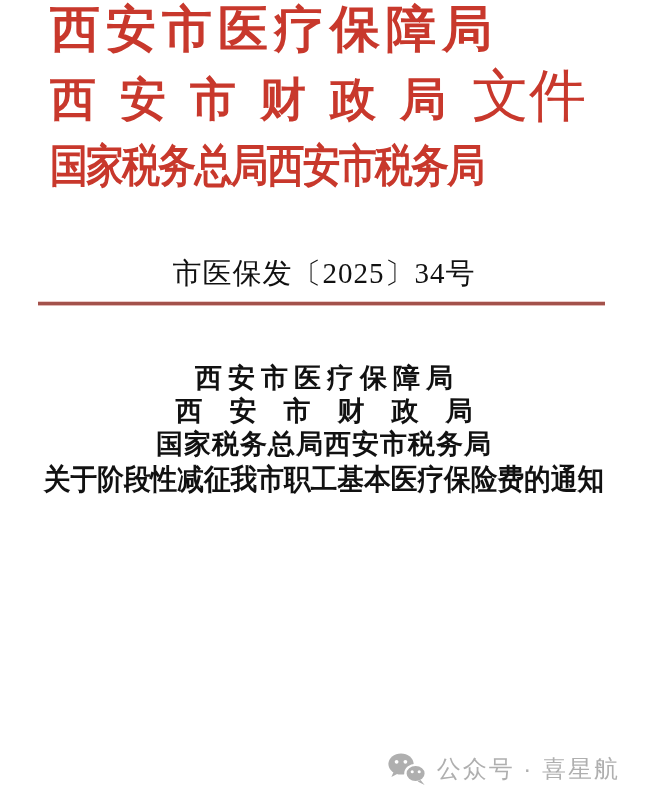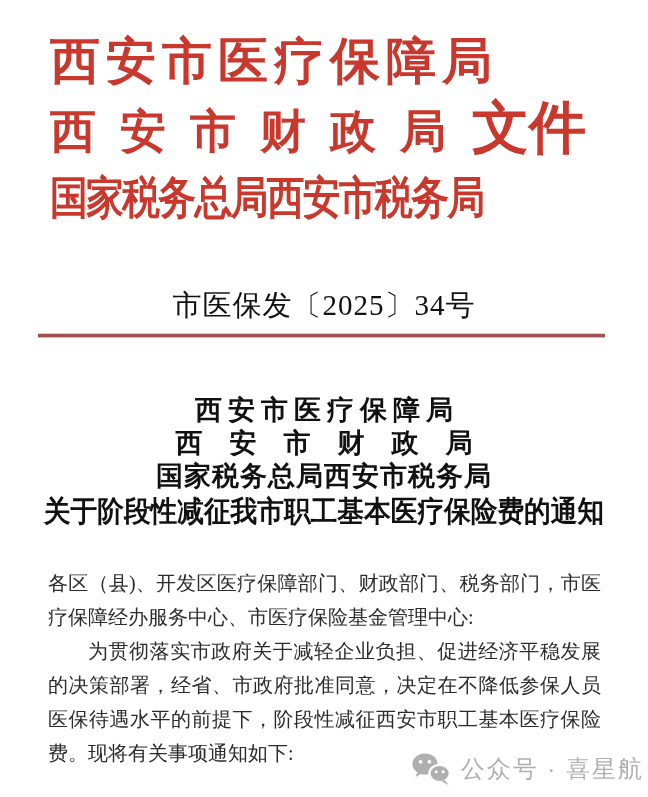--- a/index.html
+++ b/index.html
@@ -9,21 +9,21 @@
     --body-ink:#2b2b2b;
     --wm:#afafaf;
   }
   *{margin:0;padding:0;box-sizing:border-box;}
   html,body{background:#fff;}
   body{
     width:648px;height:797px;
     font-family:"Liberation Serif","DejaVu Serif",serif;
     position:relative;overflow:hidden;
   }
-  .page{width:648px;height:797px;padding-top:32px;position:relative;}
+  .page{width:648px;height:797px;position:relative;}
 
   
   .lh1{
     margin-left:50px;
     color:var(--red);
     font-size:50px;line-height:58px;
     font-weight:600;
     letter-spacing:6px;
     white-space:nowrap;
   }
@@ -32,21 +32,21 @@
     display:flex;align-items:baseline;
     line-height:56px;white-space:nowrap;
   }
   .lh2-agency{
     color:var(--red);
     font-size:46px;font-weight:600;
     letter-spacing:24px;
   }
   .lh2-suffix{
     color:var(--red);
-    font-size:57px;font-weight:bold;
+    font-size:57px;font-weight:normal;
     letter-spacing:0px;margin-left:2px;
   }
   .lh3{
     margin-left:50px;margin-top:14px;
     color:var(--red);
     font-size:45px;line-height:48px;
     font-weight:bold;
     letter-spacing:-2px;
     transform:scaleX(0.84);
     transform-origin:left center;
@@ -90,21 +90,21 @@
   .bline.fill{
     white-space:normal;
     text-align:justify;
     text-align-last:justify;
   }
   .bline.indent{text-indent:2em;}
 
   
   .watermark{
     position:absolute;
-    right:4px;top:752px;
+    right:28px;top:752px;
     display:flex;align-items:center;gap:10px;
     color:var(--wm);
     justify-content:flex-end;
   }
   .wm-icon{width:40px;height:34px;flex:0 0 auto;}
   .wm-label{
     font-family:"Liberation Sans","DejaVu Sans",sans-serif;
     font-size:24px;line-height:34px;
     letter-spacing:2px;
     white-space:nowrap;
@@ -128,28 +128,20 @@
 
   <div class="redline"></div>
 
   <div class="titleblock">
     <div class="t1">西安市医疗保障局</div>
     <div class="t2">西安市财政局</div>
     <div class="t3">国家税务总局西安市税务局</div>
     <div class="t4">关于阶段性减征我市职工基本医疗保险费的通知</div>
   </div>
 
-  <div class="bodytext">
-    <div class="bline fill">各区（县)、开发区医疗保障部门、财政部门、税务部门，市医</div>
-    <div class="bline">疗保障经办服务中心、市医疗保险基金管理中心:</div>
-    <div class="bline fill indent">为贯彻落实市政府关于减轻企业负担、促进经济平稳发展</div>
-    <div class="bline fill">的决策部署，经省、市政府批准同意，决定在不降低参保人员</div>
-    <div class="bline fill">医保待遇水平的前提下，阶段性减征西安市职工基本医疗保险</div>
-    <div class="bline">费。现将有关事项通知如下:</div>
-  </div>
 
   <div class="watermark">
     <svg class="wm-icon" viewBox="0 0 40 34" aria-hidden="true">
       <g fill="#afafaf">
         <ellipse cx="14" cy="12" rx="12.6" ry="10.6"></ellipse>
         <path d="M7 19 L4.4 25 L12 21 Z"></path>
       </g>
       <circle cx="9.6" cy="9.8" r="1.9" fill="#fff"></circle>
       <circle cx="18.4" cy="9.8" r="1.9" fill="#fff"></circle>
       <g>

